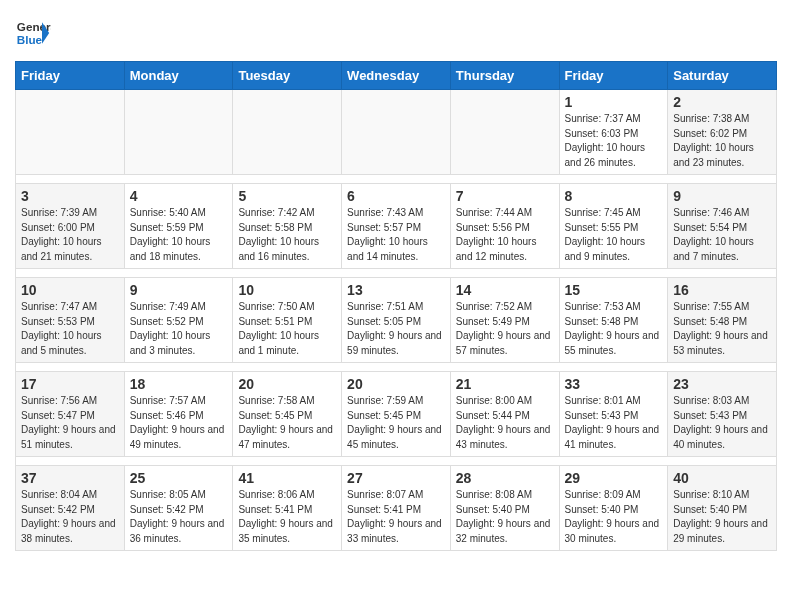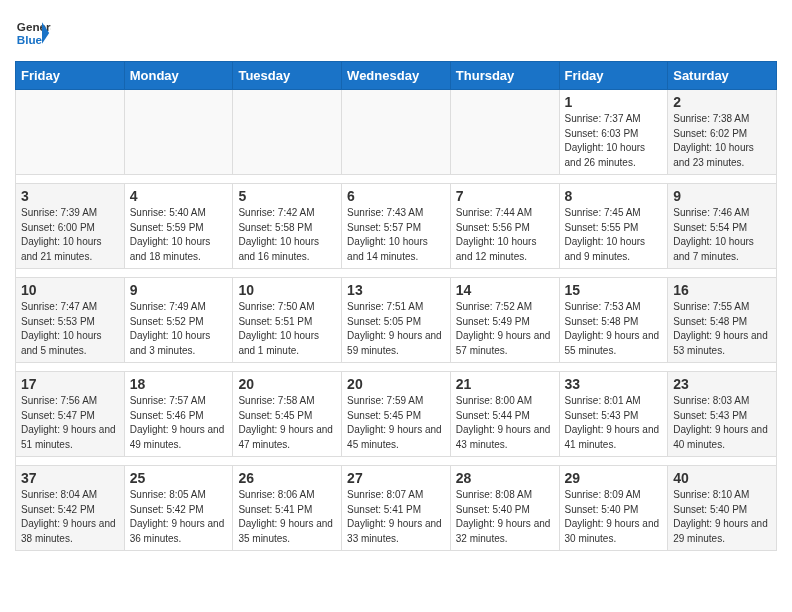--- a/index.html
+++ b/index.html
@@ -308,21 +308,21 @@
 and 38 minutes.</div>
         </td>
         <td>
           <span class="day-number">25</span>
           <div class="day-info">Sunrise: 8:05 AM
 Sunset: 5:42 PM
 Daylight: 9 hours
 and 36 minutes.</div>
         </td>
         <td>
-          <span class="day-number">26</span>
+          <span class="day-number">41</span>
           <div class="day-info">Sunrise: 8:06 AM
 Sunset: 5:41 PM
 Daylight: 9 hours
 and 35 minutes.</div>
         </td>
         <td>
           <span class="day-number">27</span>
           <div class="day-info">Sunrise: 8:07 AM
 Sunset: 5:41 PM
 Daylight: 9 hours

